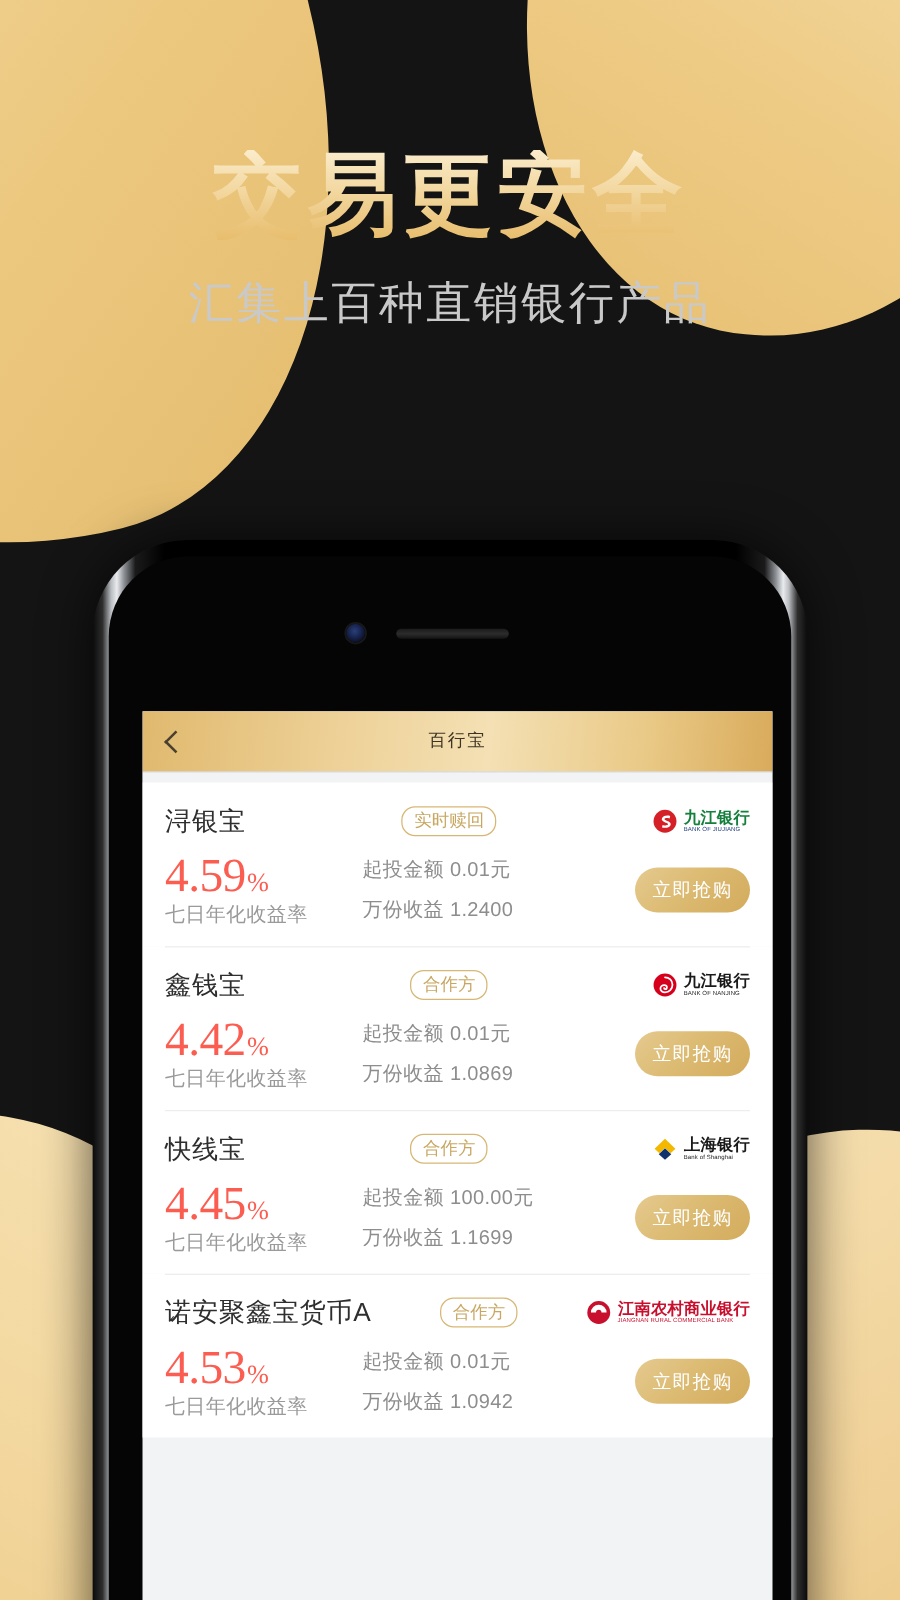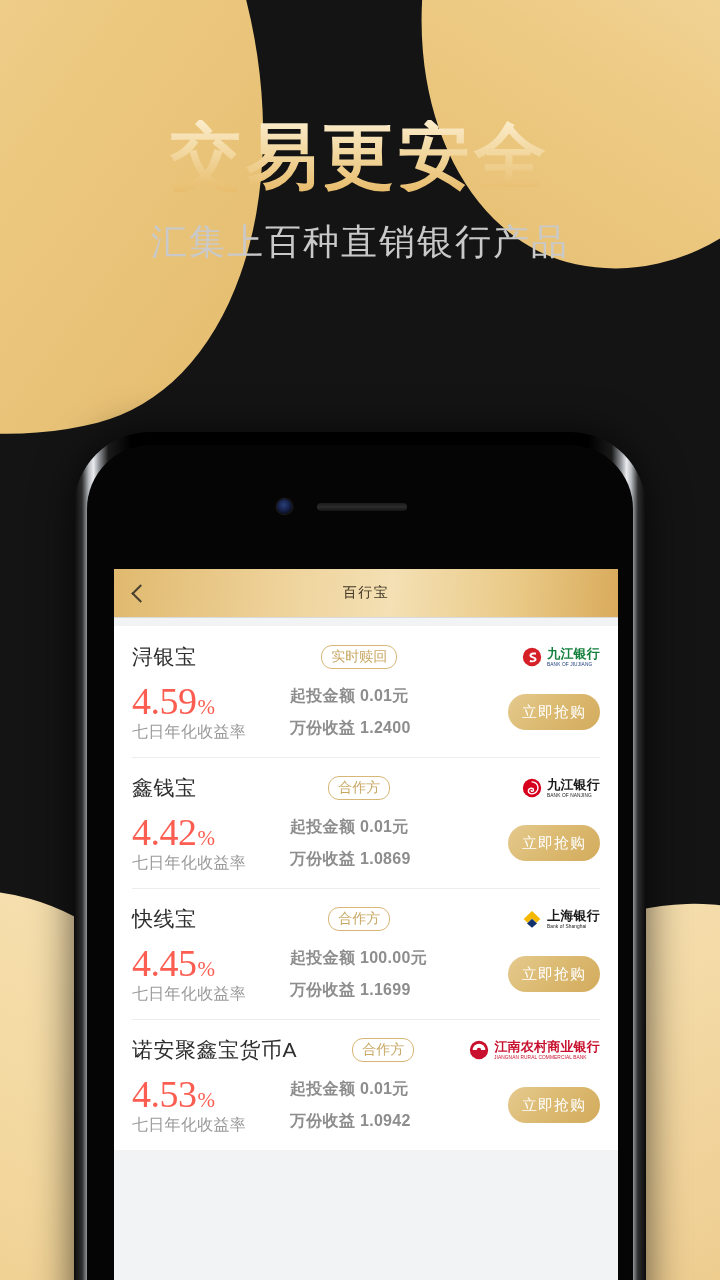--- a/index.html
+++ b/index.html
@@ -137,21 +137,21 @@
   .bank-logo{width:20px;height:20px;flex:0 0 auto;display:block;}
   .bank-txt{display:flex;flex-direction:column;line-height:1;}
   .bank-cn{font-size:13px;font-weight:bold;letter-spacing:.2px;white-space:nowrap;}
   .bank-en{font-size:5px;letter-spacing:.1px;white-space:nowrap;margin-top:1.5px;transform:scale(.96);transform-origin:left center;}
 
   .card-body{display:flex;align-items:flex-start;margin-top:11px;}
   .col-rate{width:158px;flex:0 0 auto;}
   .rate{color:#fc5d51;font-size:38px;line-height:1;letter-spacing:-.5px;font-weight:400;font-family:Liberation Serif, serif;}
   .rate .pct{font-size:21px;margin-left:1px;}
   .rate-label{font-size:16px;color:#9a9a9a;margin-top:2px;letter-spacing:.3px;}
-  .col-info{flex:1 1 auto;padding-top:4px;font-weight:bold;}
+  .col-info{flex:1 1 auto;padding-top:4px;}
   .info-row{font-size:16px;color:#8d8d8d;letter-spacing:.3px;white-space:nowrap;}
   .info-row + .info-row{margin-top:11px;}
   .col-btn{flex:0 0 auto;display:flex;align-items:flex-start;padding-top:12px;}
   .buy-btn{
     width:92px;height:36px;border-radius:18px;border:none;cursor:pointer;
     background:linear-gradient(135deg,#e5ca8f 0%,#dcbb73 45%,#d3ab5c 100%);
     color:#fff;font-size:15px;letter-spacing:1px;font-family:inherit;
     display:flex;align-items:center;justify-content:center;
   }
 </style>

